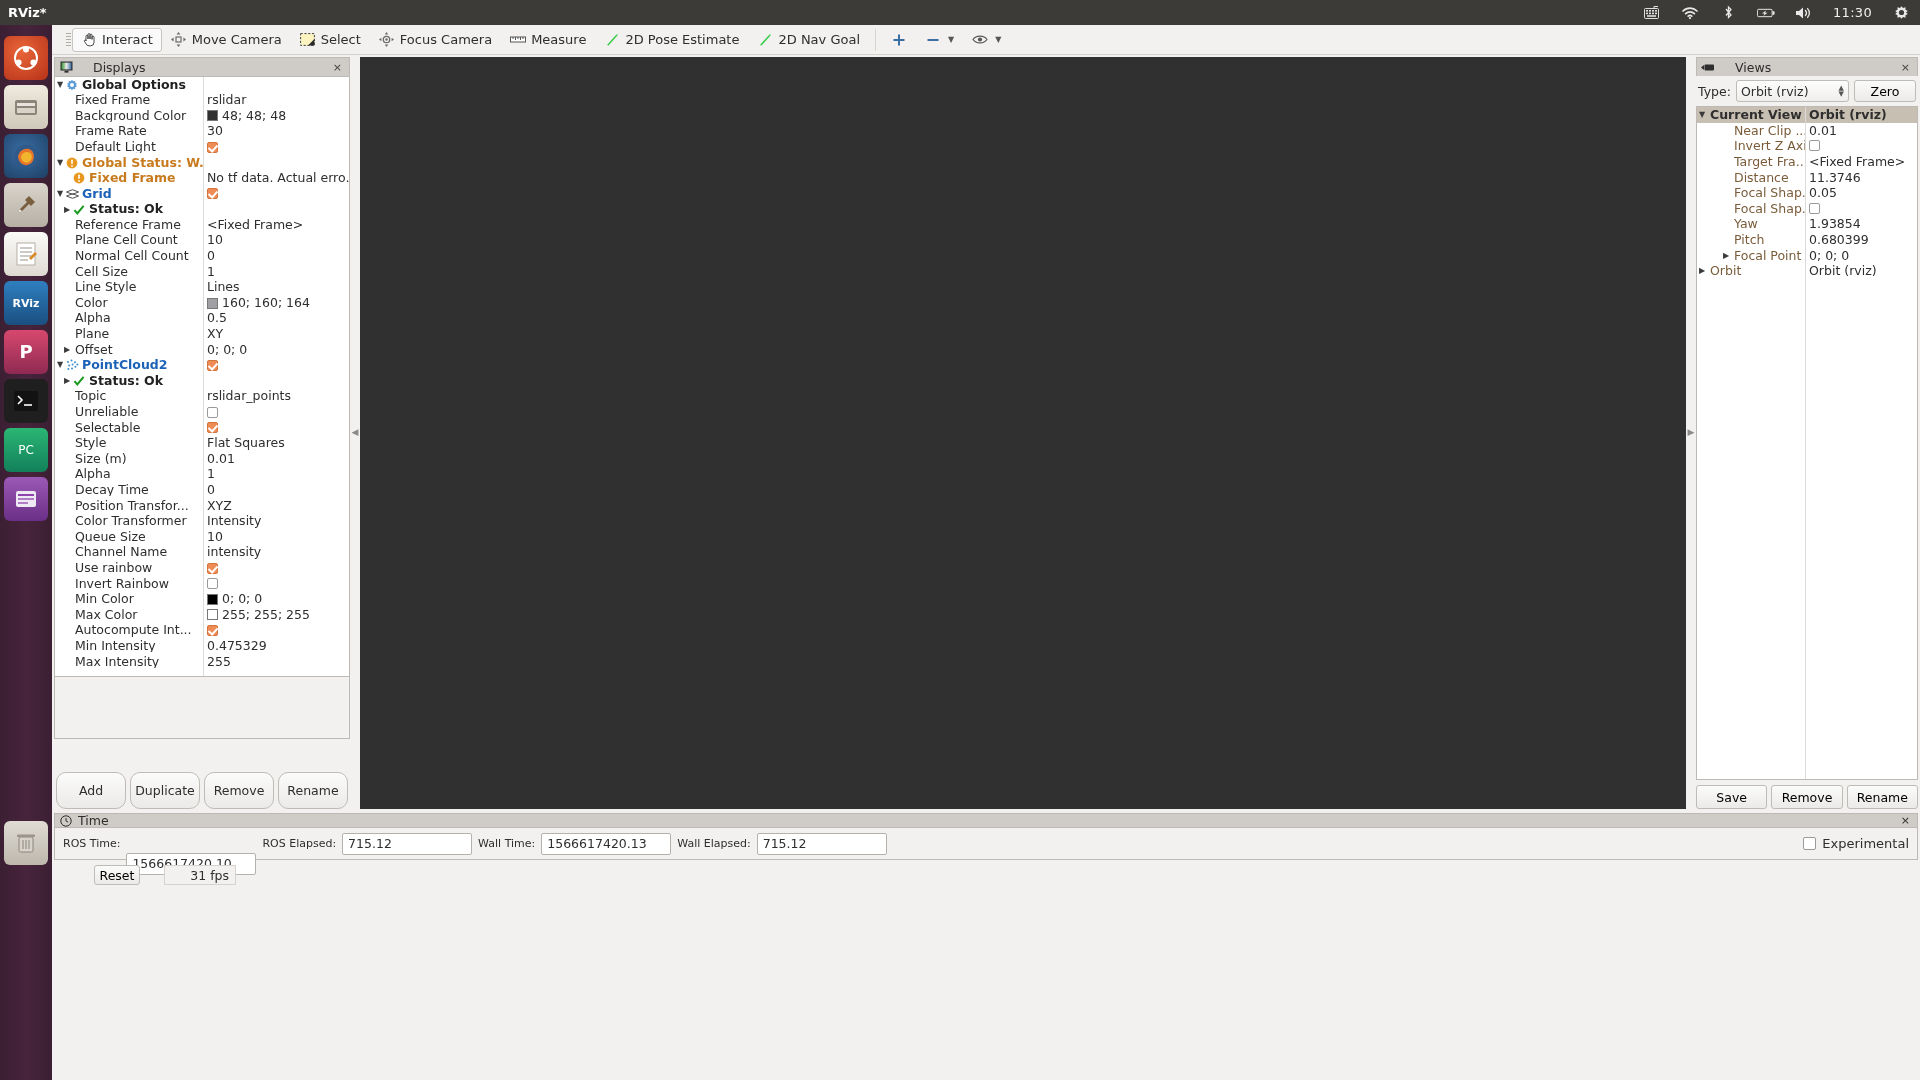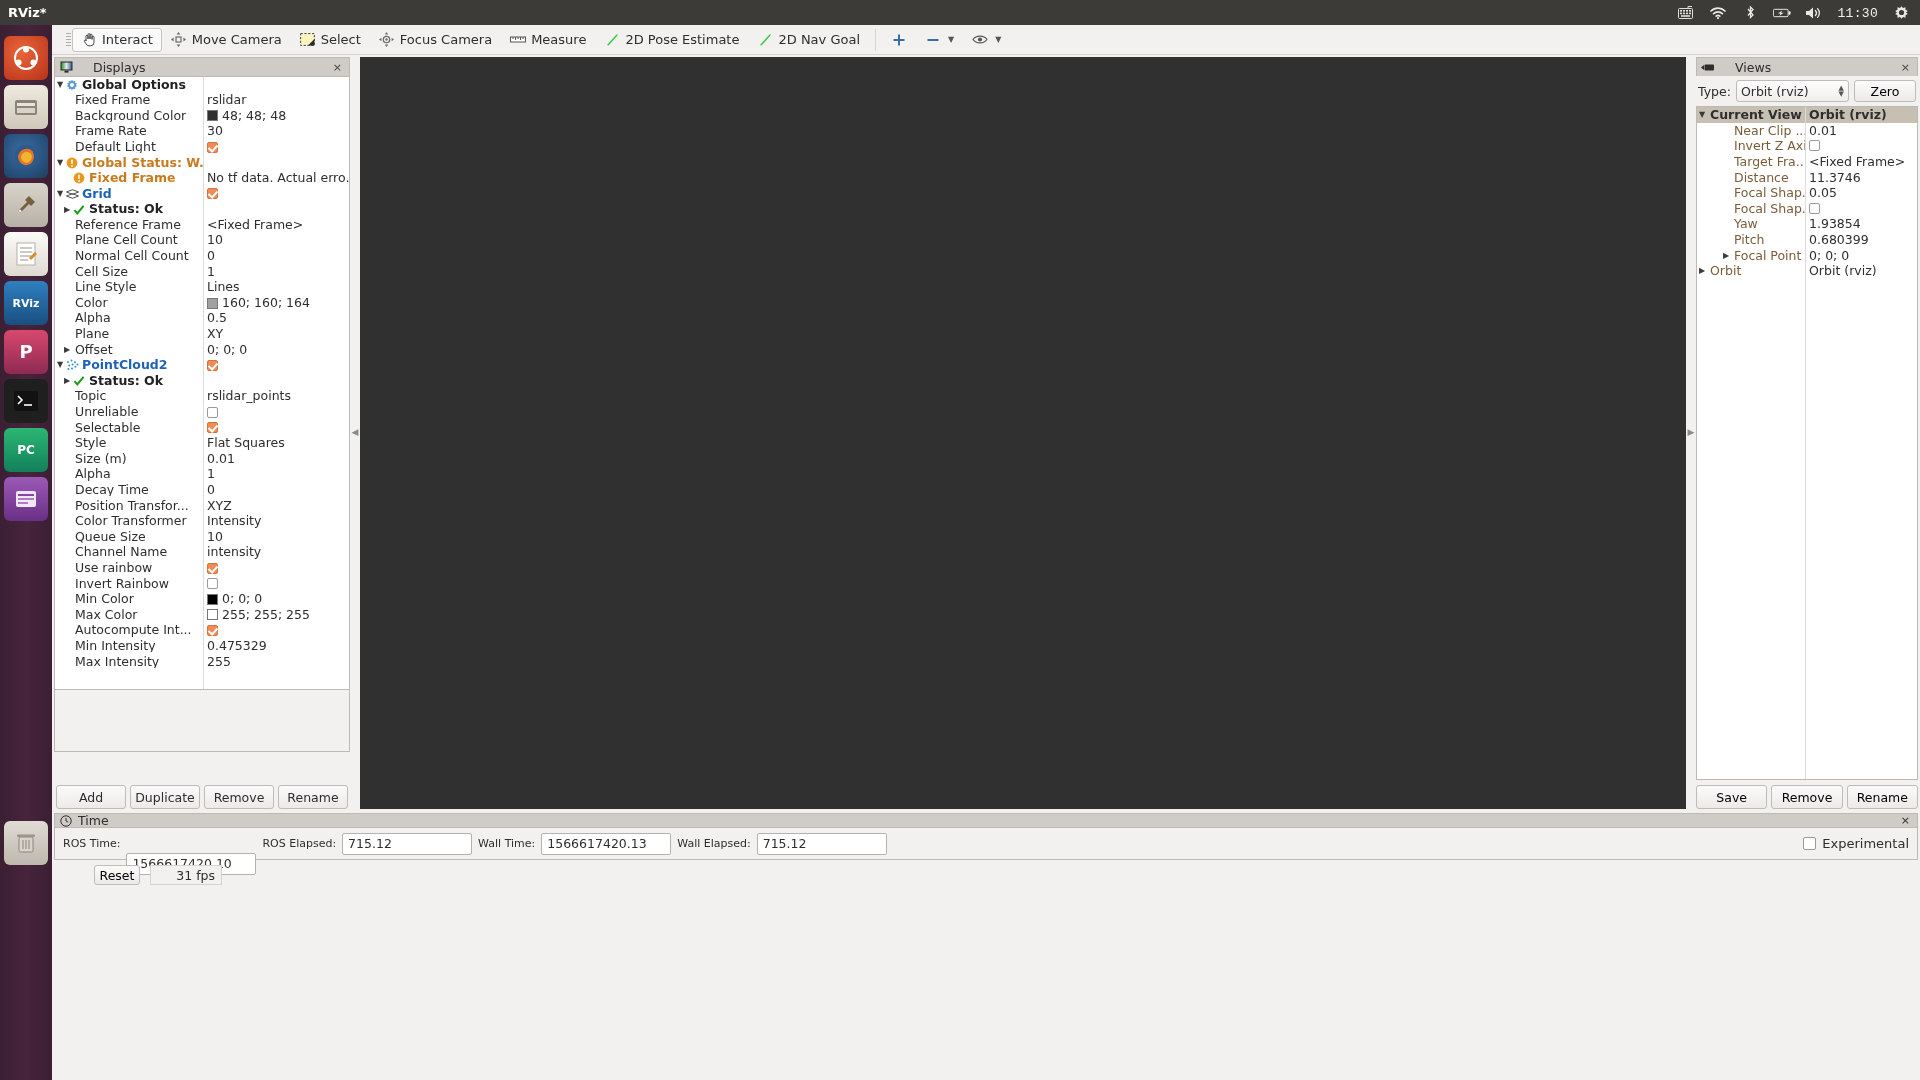--- a/index.html
+++ b/index.html
@@ -16,21 +16,21 @@
   
   #top-panel {
     position: absolute; top: 0; left: 0; width: 1920px; height: 25px;
     background: #3c3b37;
     display: flex; align-items: center;
     color: #e8e8e8;
   }
   #top-panel .app-title {
     margin-left: 8px; font-size: 13px; color: #ffffff; font-weight: bold;
   }
-  #tray { margin-left: auto; display: flex; align-items: flex-end; gap: 14px; padding-right: 10px; font-family: Liberation Mono, monospace; }
+  #tray { margin-left: auto; display: flex; align-items: flex-start; gap: 20px; padding-right: 10px; }
   #tray .tray-icon { width: 18px; height: 16px; display: flex; align-items: center; justify-content: center; }
   #tray svg { display: block; }
   #tray .clock { font-size: 13px; color: #f0f0f0; letter-spacing: 0.3px; }
 
   
   #launcher {
     position: absolute; top: 25px; left: 0; width: 52px; height: 1055px;
     background: linear-gradient(to right, #3b1f33 0%, #47243c 50%, #3b1f33 100%);
     padding-top: 6px;
   }
@@ -120,23 +120,23 @@
   }
   .swatch { width: 11px; height: 11px; border: 1px solid #777; flex: none; margin-right: 4px; }
   .indent1 { padding-left: 7px; }
   .indent2 { padding-left: 24px; }
 
   .dock-empty {
     height: 62px; background: #f2f1f0; border: 1px solid #bdb9b4; border-top: none;
   }
   .dock-buttons { display: flex; gap: 4px; padding: 5px 2px 0 2px; }
   .dock-buttons button {
-    flex: 1; height: 24px; font-size: 12.5px; font-family: inherit;
+    flex: 1; height: 37px; font-size: 12.5px; font-family: inherit;
     background: linear-gradient(to bottom,#fbfbfb,#eceae8);
-    border: 1px solid #bfbbb6; border-radius: 3px; color: #2e2e2e; margin-top: 28px;
+    border: 1px solid #bfbbb6; border-radius: 10px; color: #2e2e2e; margin-top: 28px;
   }
 
   
   .vsplit {
     width: 10px; display: flex; align-items: center; justify-content: center;
     background: #f2f1f0; font-size: 9px; color: #8a8a8a;
   }
 
   
   #view3d {
@@ -196,21 +196,21 @@
   #time-body .tlabel { font-size: 11px; }
   #time-body .tinput {
     height: 22px; background: #fff; border: 1px solid #b5b1ac; border-radius: 2px;
     display: flex; align-items: center; padding: 0 5px; font-size: 12.5px;
   }
   .exp-wrap { margin-left: auto; display: flex; align-items: center; gap: 6px; }
   .chk-lg { width: 13px; height: 13px; border: 1px solid #9a9a9a; background: #fff; border-radius: 2px; }
 
   
   #statusbar {
-    height: 24px; margin: 3px 2px 0 2px; display: flex; align-items: center; gap: 10px; padding-left: 40px;
+    height: 24px; margin: 3px 2px 0 2px; display: flex; align-items: center; gap: 24px; padding-left: 40px;
   }
   .reset-btn {
     width: 46px; height: 20px; font-size: 12.5px; font-family: inherit;
     background: linear-gradient(to bottom,#fbfbfb,#eceae8);
     border: 1px solid #bfbbb6; border-radius: 3px;
   }
   #status-msg {
     flex: 1; height: 20px; display: flex; align-items: center;
     border: 1px solid #d6d2cd; padding: 0 6px; font-size: 12.5px;
     position: relative; background: #f2f1f0; overflow: hidden;
@@ -334,21 +334,21 @@
     <span class="glyph" style="font-size:18px;font-weight:bold;">P</span>
   </div>
   <div class="launcher-item" style="background:#1f1f1f;color:#fff;">
     <svg width="24" height="20" viewBox="0 0 24 20">
         <rect x="0" y="0" width="24" height="20" rx="2" fill="#121212"></rect>
         <path d="M4 5 L8 9 L4 13" fill="none" stroke="#fff" stroke-width="1.6"></path>
         <path d="M10 14 h8" stroke="#fff" stroke-width="1.6"></path>
       </svg>
   </div>
   <div class="launcher-item" style="background:linear-gradient(#2bb673,#12805a);color:#fff;">
-    <span style="font-size:12px;font-weight:bold;">PC</span>
+    <span style="font-size:12px;font-weight:normal;">PC</span>
   </div>
   <div class="launcher-item" style="background:linear-gradient(#9b59b6,#6a2f86);">
     <svg width="22" height="20" viewBox="0 0 22 20">
         <rect x="1" y="2" width="20" height="16" rx="2" fill="#efe9f4"></rect>
         <rect x="3" y="5" width="16" height="2" fill="#8e44ad"></rect>
         <rect x="3" y="9" width="16" height="2" fill="#b07cc6"></rect>
         <rect x="3" y="13" width="10" height="2" fill="#b07cc6"></rect>
       </svg>
   </div>
   <div class="launcher-item" style="margin-top:300px;background:linear-gradient(#e0dcd4,#bdb7ac);">

